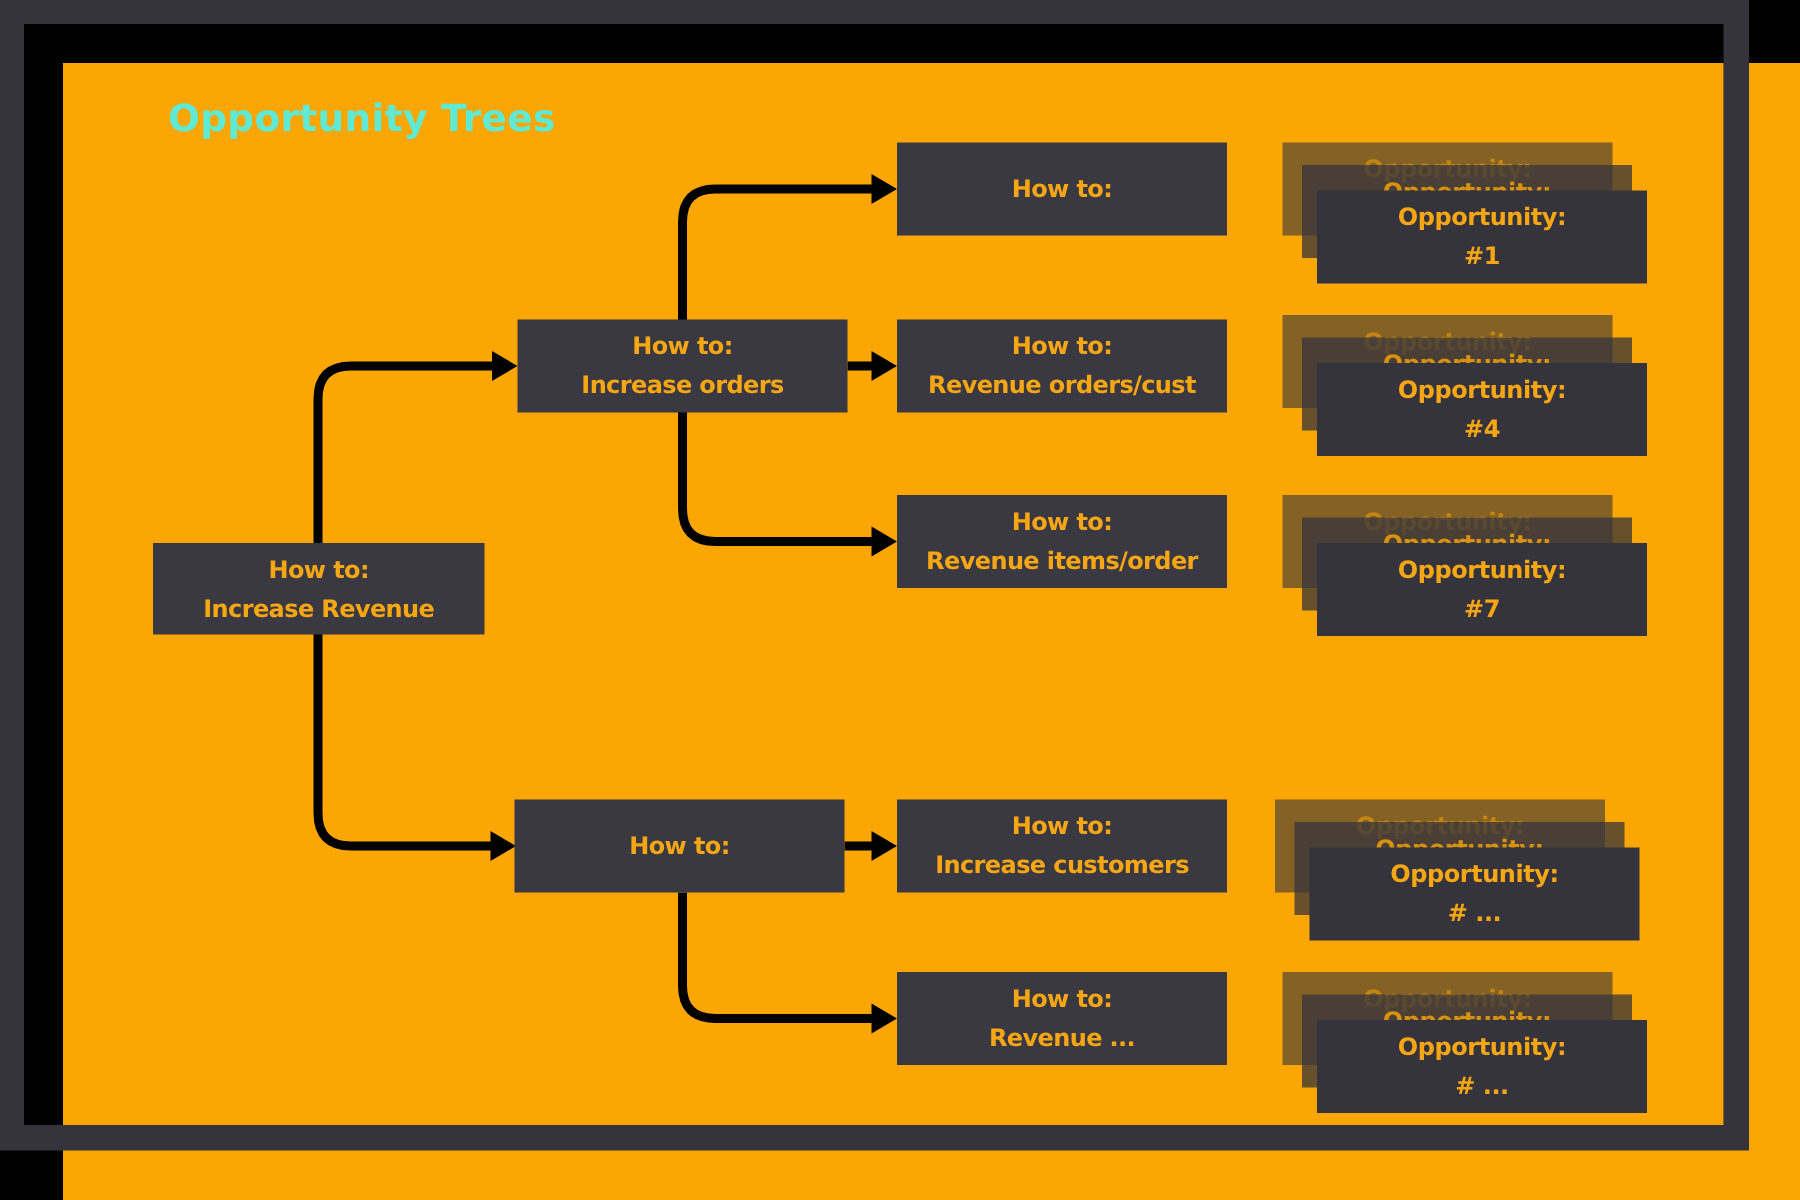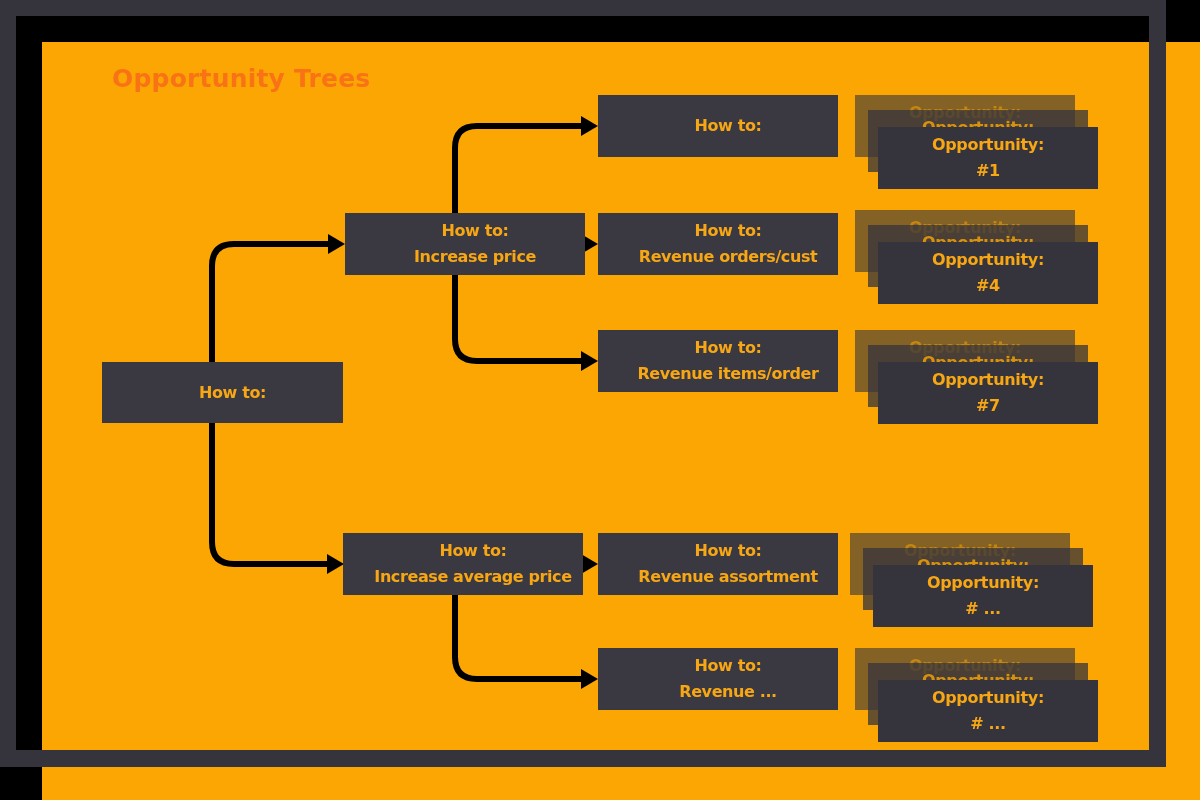--- a/index.html
+++ b/index.html
@@ -11,31 +11,30 @@
   .stage{position:relative;width:1200px;height:800px;background:#000;}
   .layer{position:absolute;}
   
   .orange-back{left:42px;top:42px;width:1158px;height:758px;background:#FBA602;}
   .gray-frame{left:0;top:0;width:1166px;height:767px;background:#35343C;}
   .black-frame{left:16px;top:16px;width:1133px;height:734px;background:#000;}
   .panel{left:42px;top:42px;width:1107px;height:708px;background:#FBA602;}
 
   .title{
     position:absolute;left:112px;top:64px;margin:0;
-    font-size:25px;font-weight:bold;color:#f97316;letter-spacing:.2px;
+    font-size:25px;font-weight:bold;color:#5eead4;letter-spacing:.2px;
   }
 
   svg.connectors{position:absolute;left:0;top:0;pointer-events:none;}
 
   .node{
     position:absolute;background:#3A3942;color:#F7A614;
     display:flex;flex-direction:column;align-items:center;justify-content:center;
     font-weight:bold;font-size:16px;line-height:26px;letter-spacing:-0.4px;
     text-align:center;
-    padding-left:20px;
   }
   #n-root  {left:102px;top:362px;width:221px;height:61px;}
   #n-sales {left:345px;top:213px;width:220px;height:62px;}
   #n-avg   {left:343px;top:533px;width:220px;height:62px;}
   #n-cust  {left:598px;top:95px; width:220px;height:62px;}
   #n-orders{left:598px;top:213px;width:220px;height:62px;}
   #n-items {left:598px;top:330px;width:220px;height:62px;}
   #n-assort{left:598px;top:533px;width:220px;height:62px;}
   #n-more  {left:598px;top:648px;width:220px;height:62px;}
 
@@ -81,49 +80,49 @@
       <polygon points="598,126 581,116 581,136"></polygon>
       <polygon points="598,244 581,234 581,254"></polygon>
       <polygon points="598,361 581,351 581,371"></polygon>
       <polygon points="598,564 581,554 581,574"></polygon>
       <polygon points="598,679 581,669 581,689"></polygon>
     </g>
   </svg>
 
   <div class="node" id="n-root">
     <span>How to:</span>
+    <span>Increase Revenue</span>
   </div>
 
   <div class="node" id="n-sales">
     <span>How to:</span>
-    <span>Increase price</span>
+    <span>Increase orders</span>
   </div>
 
   <div class="node" id="n-avg">
     <span>How to:</span>
-    <span>Increase average price</span>
   </div>
 
   <div class="node" id="n-cust">
     <span>How to:</span>
   </div>
 
   <div class="node" id="n-orders">
     <span>How to:</span>
     <span>Revenue orders/cust</span>
   </div>
 
   <div class="node" id="n-items">
     <span>How to:</span>
     <span>Revenue items/order</span>
   </div>
 
   <div class="node" id="n-assort">
     <span>How to:</span>
-    <span>Revenue assortment</span>
+    <span>Increase customers</span>
   </div>
 
   <div class="node" id="n-more">
     <span>How to:</span>
     <span>Revenue ...</span>
   </div>
 
   <div class="stack" id="s1">
     <div class="card back">
       <span>Opportunity:</span>

